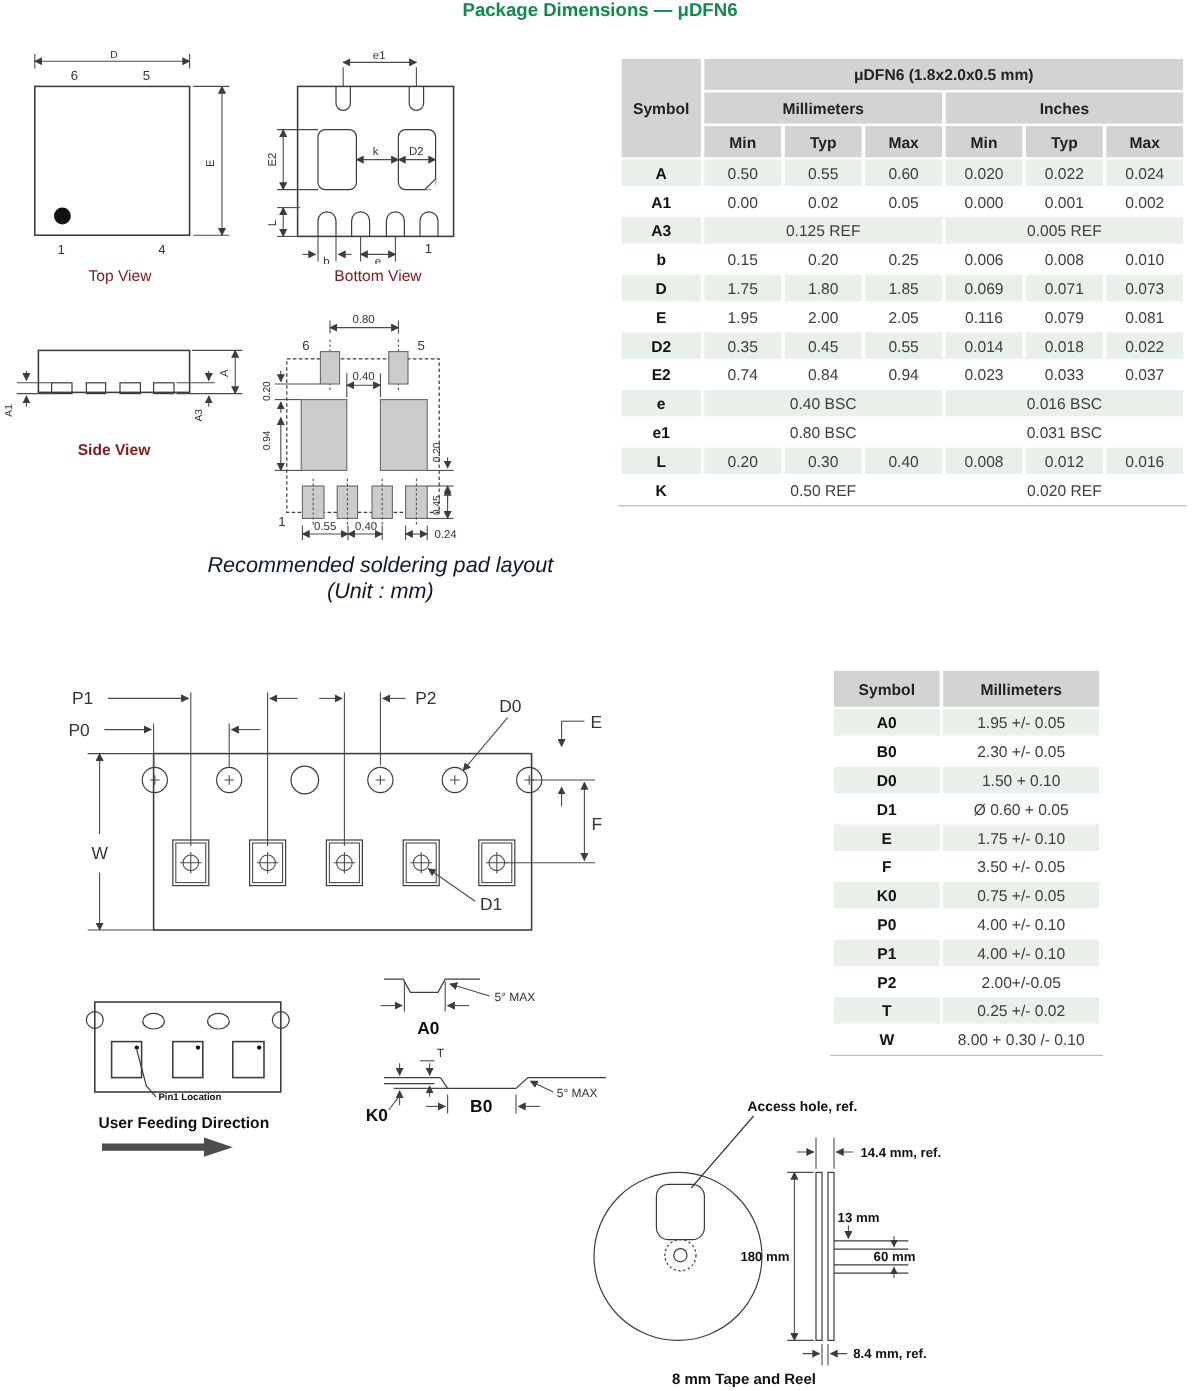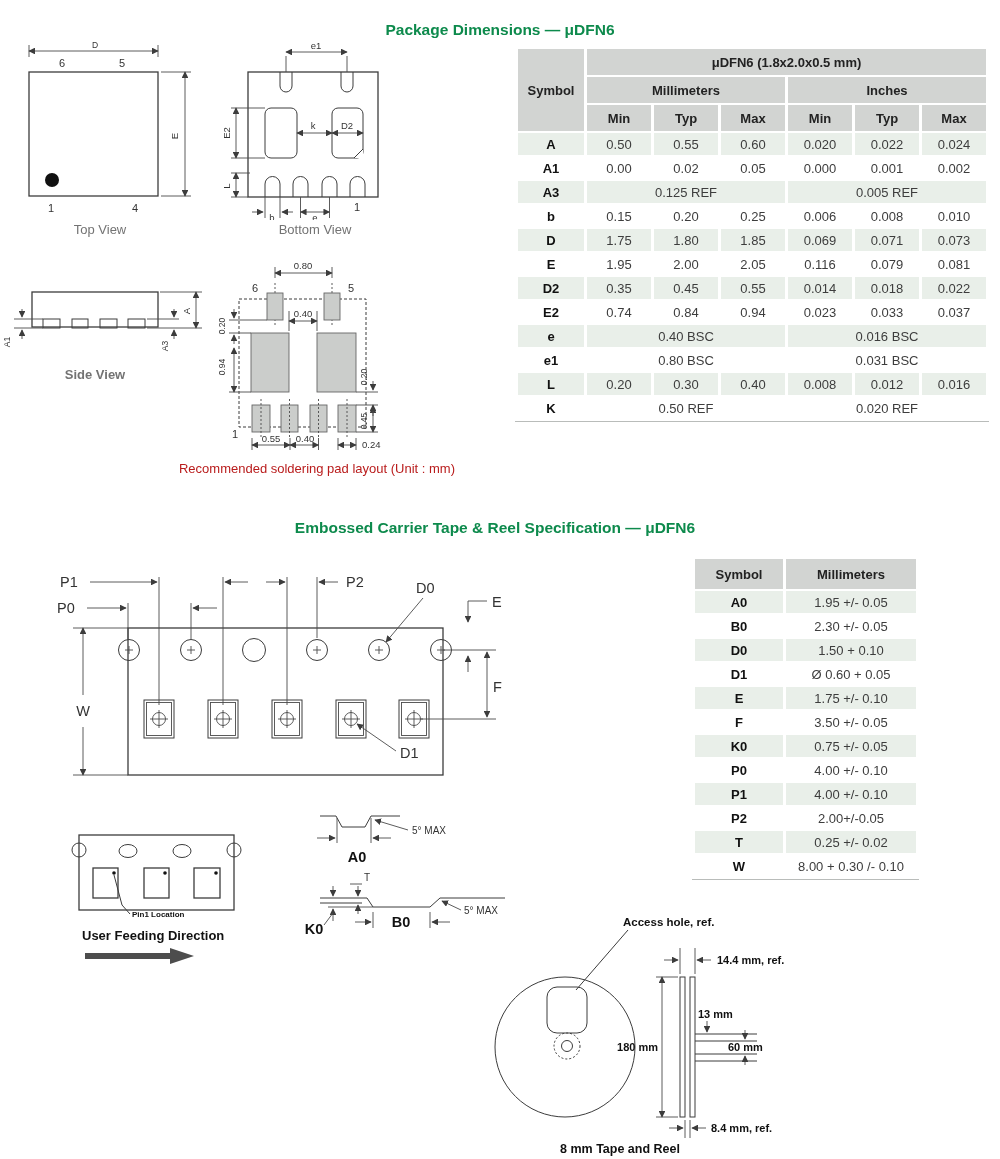--- a/index.html
+++ b/index.html
@@ -1,21 +1,21 @@
 <!DOCTYPE html>
 <html><head>
 <meta charset="utf-8">
 <style>
   html,body{margin:0;padding:0;background:#fff;}
   .page{position:relative;width:1000px;height:1159px;background:#fff;overflow:hidden;
         font-family:"Liberation Sans",sans-serif;color:#333;}
   .abs{position:absolute;}
   .title{font-weight:bold;font-size:15.5px;color:#0d8a4c;text-align:center;}
-  .cap{font-size:13px;color:#737373;text-align:center;}
-  .smallcap{font-size:13px;color:#b91c1c;}
+  .cap{font-size:13px;color:#7f1d1d;text-align:center;}
+  .smallcap{font-size:18px;color:#0f172a;font-style:italic;}
 
   
   table.spec{border-collapse:separate;border-spacing:3px 2px;font-size:13px;color:#3d3d3d;
              border-bottom:1px solid #b9bcba;}
   table.spec th{background:#d2d4d2;color:#222;font-weight:bold;padding:1px 3px;text-align:center;margin-left:48px;}
   table.spec td{text-align:center;padding:0 3px;height:22px;background:#fff;}
   table.spec th{height:24px;}
   table.spec tr.tint td{background:#e9efe9;}
   table.spec td.sym{font-weight:bold;color:#111;}
   #t2 th{height:28px;}
@@ -30,21 +30,21 @@
   .dim{stroke:#4a4a4a;stroke-width:0.9;fill:none;}
   .gray{fill:#cbcdcb;stroke:#666;stroke-width:0.9;}
   .dash{stroke-dasharray:3 2;}
   .dash2{stroke-dasharray:2 2;}
 </style>
 </head>
 <body>
 
 <div class="page">
 
-  <div class="abs title" style="left:0;top:7;width:1000px;margin-top:21px;">Package Dimensions — μDFN6</div>
+  <div class="abs title" style="left:0;top:7;width:1000px;">Package Dimensions — μDFN6</div>
 
   <svg class="abs" style="left:15px;top:40px;" width="200" height="180">
     <defs>
       <marker id="arr" viewBox="0 0 10 10" refX="9" refY="5" markerWidth="7.5" markerHeight="7.5" orient="auto-start-reverse">
           <path d="M0,0L10,5L0,10z" fill="#3c3c3c"></path>
         </marker>
     </defs>
     <g>
       <line class="dim" x1="14" y1="5" x2="14" y2="17"></line>
       <line class="dim" x1="143" y1="5" x2="143" y2="17"></line>
@@ -339,21 +339,20 @@
       <td>0.016</td>
     </tr>
     <tr>
       <td class="sym">K</td>
       <td colspan="3">0.50 REF</td>
       <td colspan="3">0.020 REF</td>
     </tr>
   </tbody>
     </table>
 
-  <div class="abs title" style="left:0;top:519px;width:990px;">Embossed Carrier Tape &amp; Reel Specification — μDFN6</div>
 
   <svg class="abs" style="left:40px;top:555px;" width="470" height="250">
     <rect class="ol" x="88" y="73" width="315" height="147"></rect>
     <line class="dim" x1="33" y1="73" x2="88" y2="73"></line>
     <line class="dim" x1="33" y1="220" x2="88" y2="220"></line>
 
     <g>
       <circle class="ln" cx="89" cy="95" r="10.5" fill="#fff"></circle>
       <circle class="ln" cx="151" cy="95" r="10.5" fill="#fff"></circle>
       <circle class="ln" cx="214" cy="95" r="11.5" fill="#fff"></circle>

